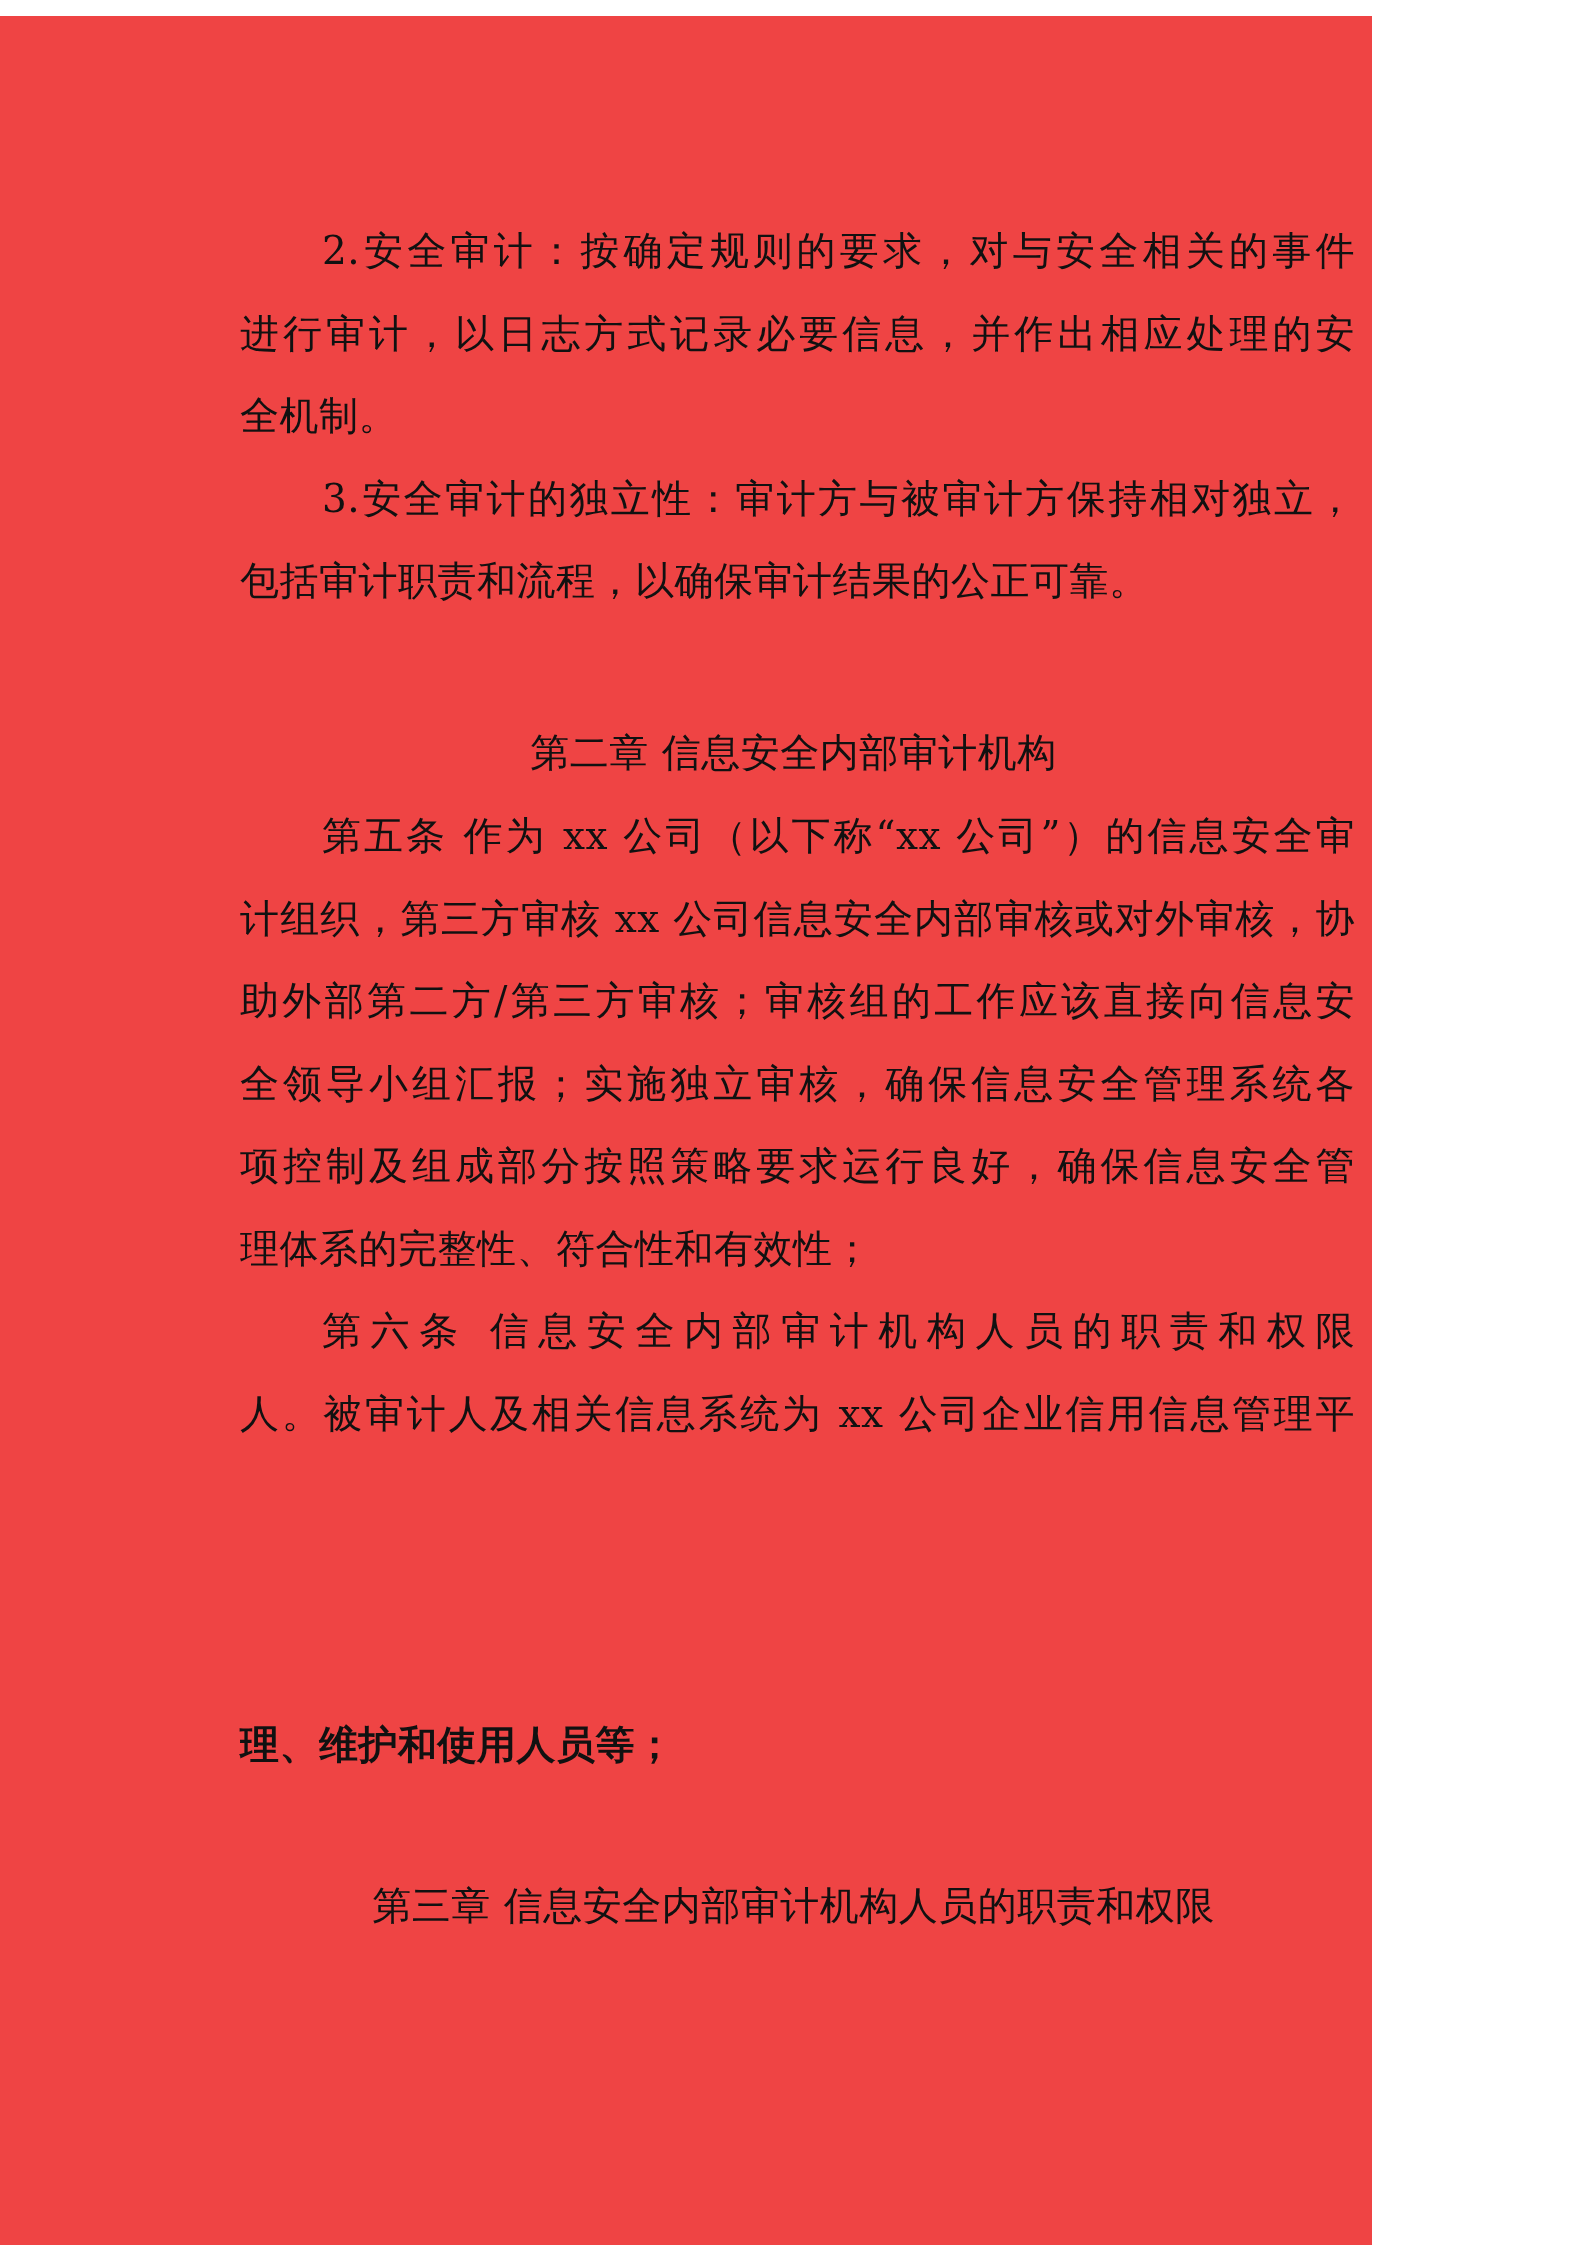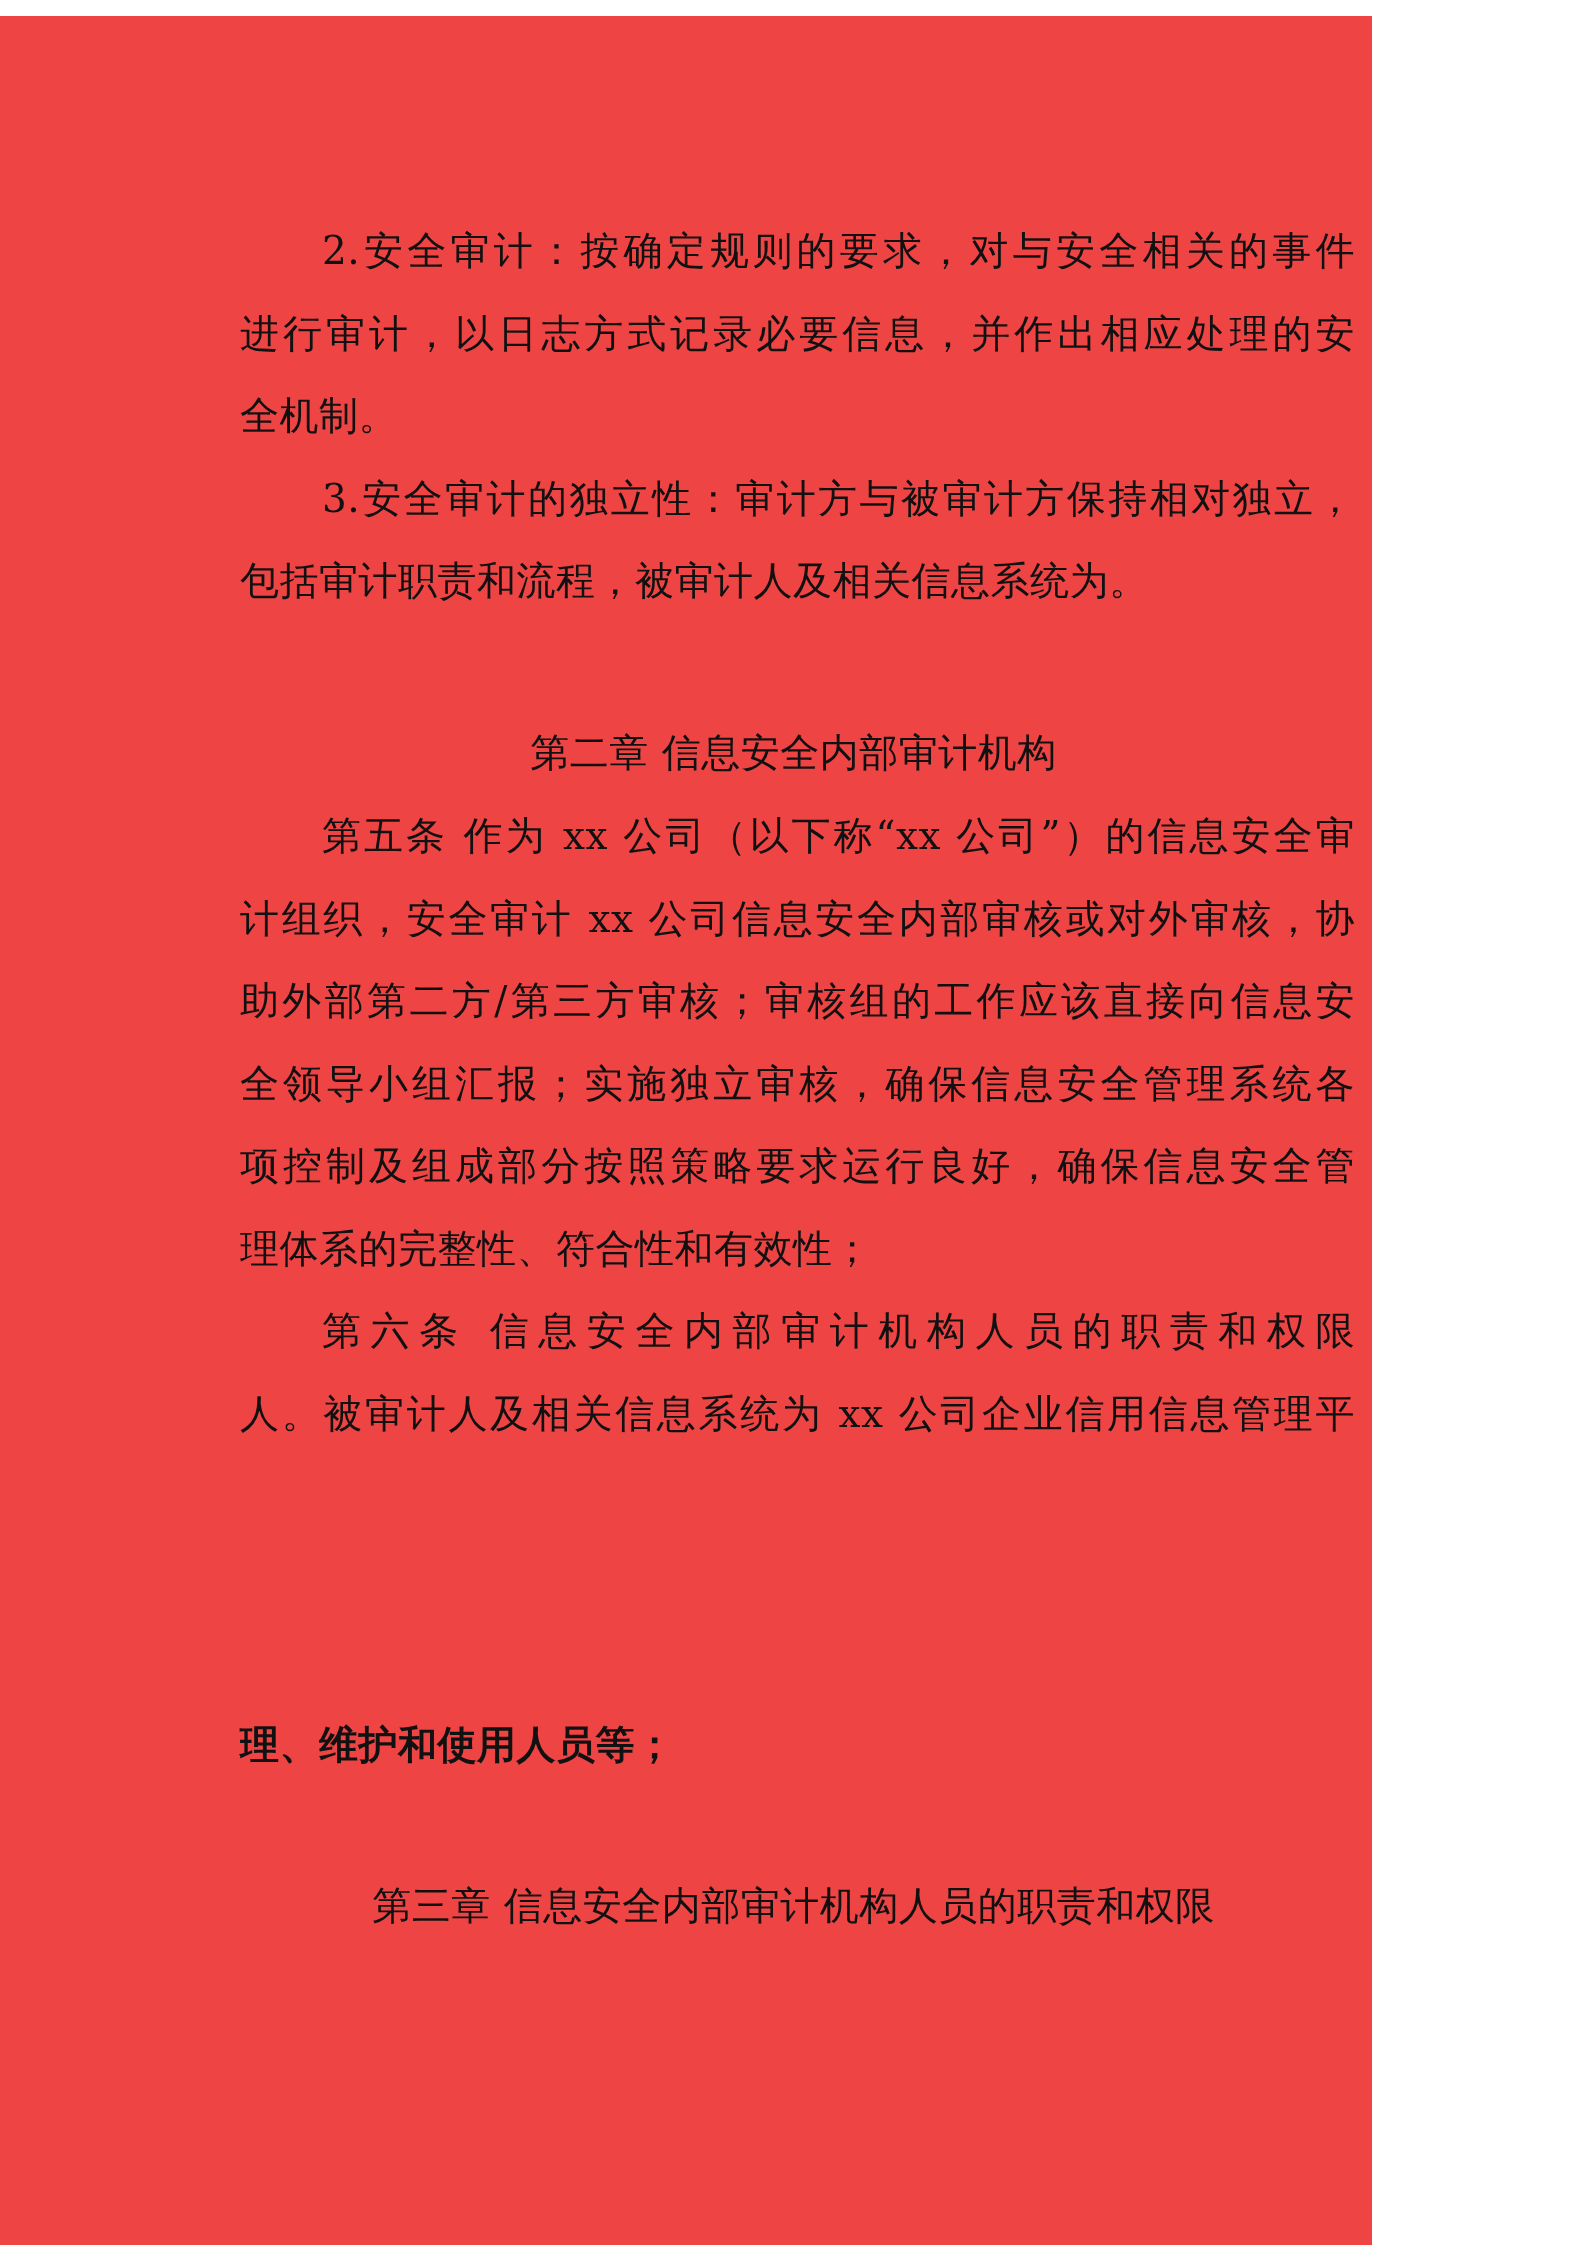--- a/index.html
+++ b/index.html
@@ -57,26 +57,26 @@
 </head>
 <body>
 
 <div class="page">
 
   <div class="line indent" style="top:207px;">2.安全审计：按确定规则的要求，对与安全相关的事件</div>
   <div class="line" style="top:290px;">进行审计，以日志方式记录必要信息，并作出相应处理的安</div>
   <div class="line last" style="top:372px;">全机制。</div>
 
   <div class="line indent" style="top:455px;">3.安全审计的独立性：审计方与被审计方保持相对独立，</div>
-  <div class="line last" style="top:537px;">包括审计职责和流程，被审计人及相关信息系统为。</div>
+  <div class="line last" style="top:537px;">包括审计职责和流程，以确保审计结果的公正可靠。</div>
 
   <div class="heading" style="top:709px;">第二章  信息安全内部审计机构</div>
 
   <div class="line indent" style="top:792px;">第五条   作为 xx 公司（以下称“xx 公司”）的信息安全审</div>
-  <div class="line" style="top:875px;">计组织，安全审计 xx 公司信息安全内部审核或对外审核，协</div>
+  <div class="line" style="top:875px;">计组织，第三方审核 xx 公司信息安全内部审核或对外审核，协</div>
   <div class="line" style="top:957px;">助外部第二方/第三方审核；审核组的工作应该直接向信息安</div>
   <div class="line" style="top:1040px;">全领导小组汇报；实施独立审核，确保信息安全管理系统各</div>
   <div class="line" style="top:1122px;">项控制及组成部分按照策略要求运行良好，确保信息安全管</div>
   <div class="line last" style="top:1205px;">理体系的完整性、符合性和有效性；</div>
 
   <div class="line indent" style="top:1287px;">第六条   信息安全内部审计机构人员的职责和权限</div>
   <div class="line" style="top:1370px;">人。被审计人及相关信息系统为 xx 公司企业信用信息管理平</div>
   <div class="line last" style="top:1700px;font-weight:bold;">理、维护和使用人员等；</div>
 
   <div class="heading" style="top:1862px;text-align:center;">第三章  信息安全内部审计机构人员的职责和权限</div>

